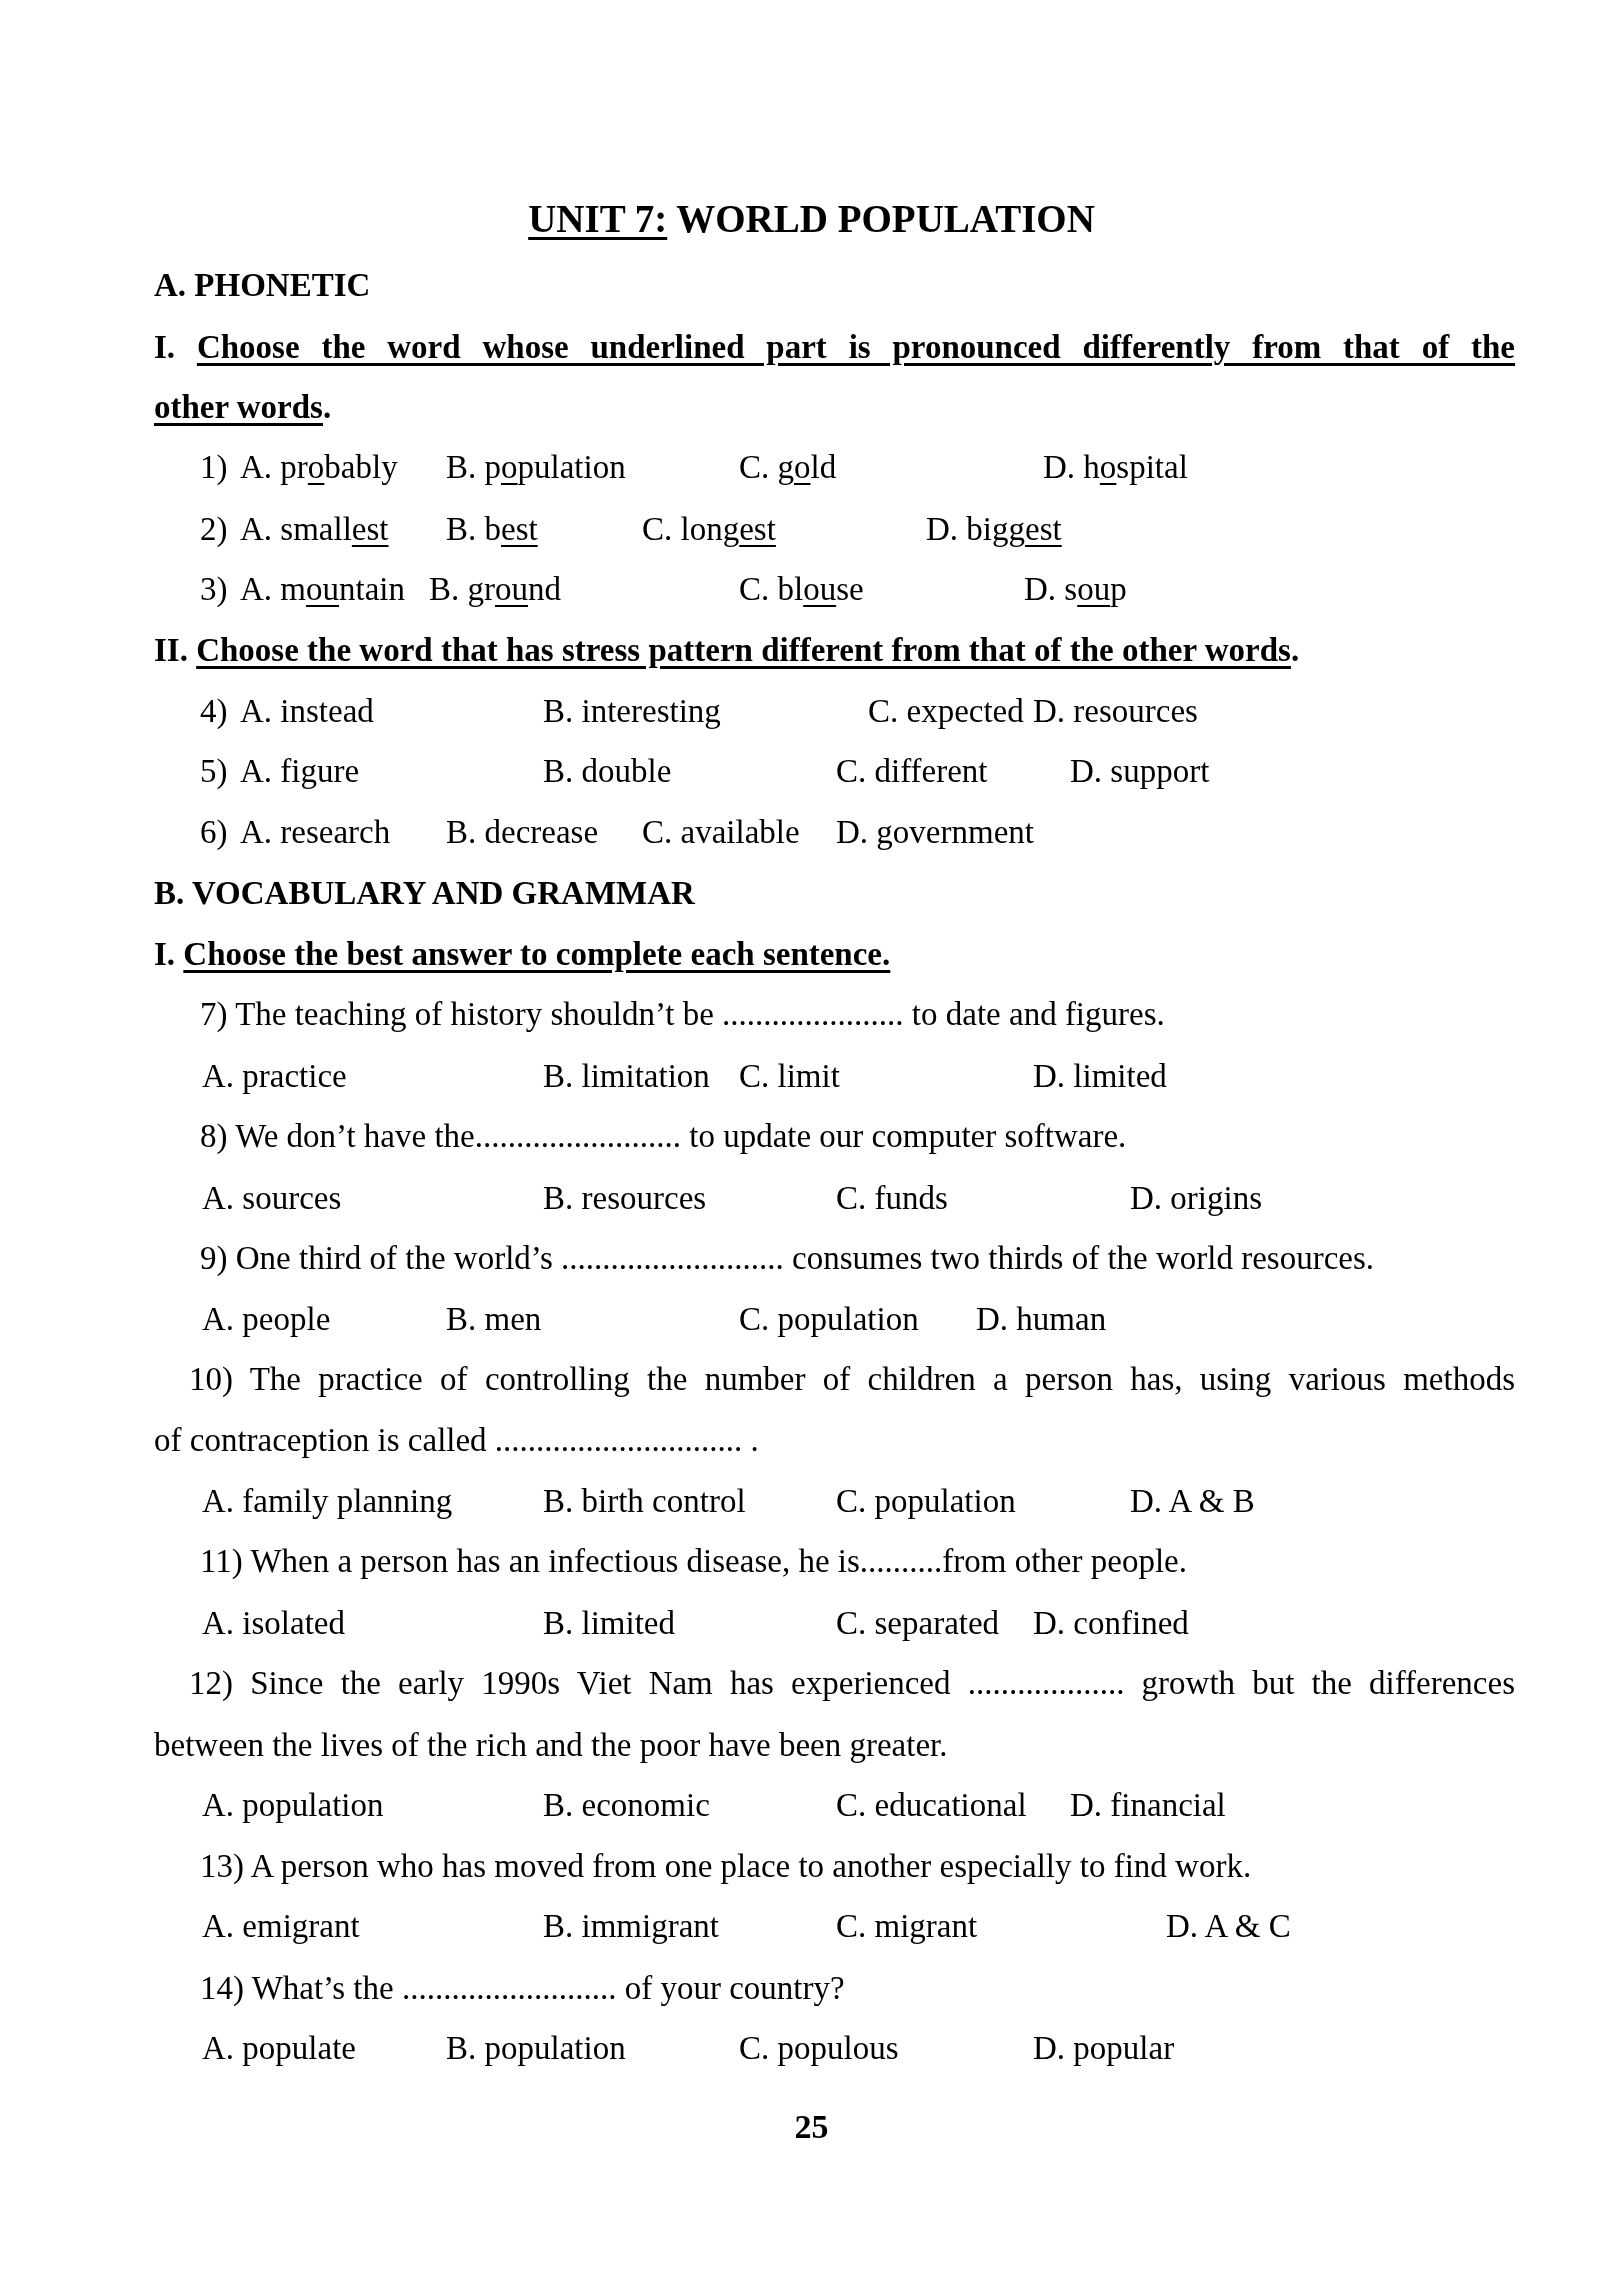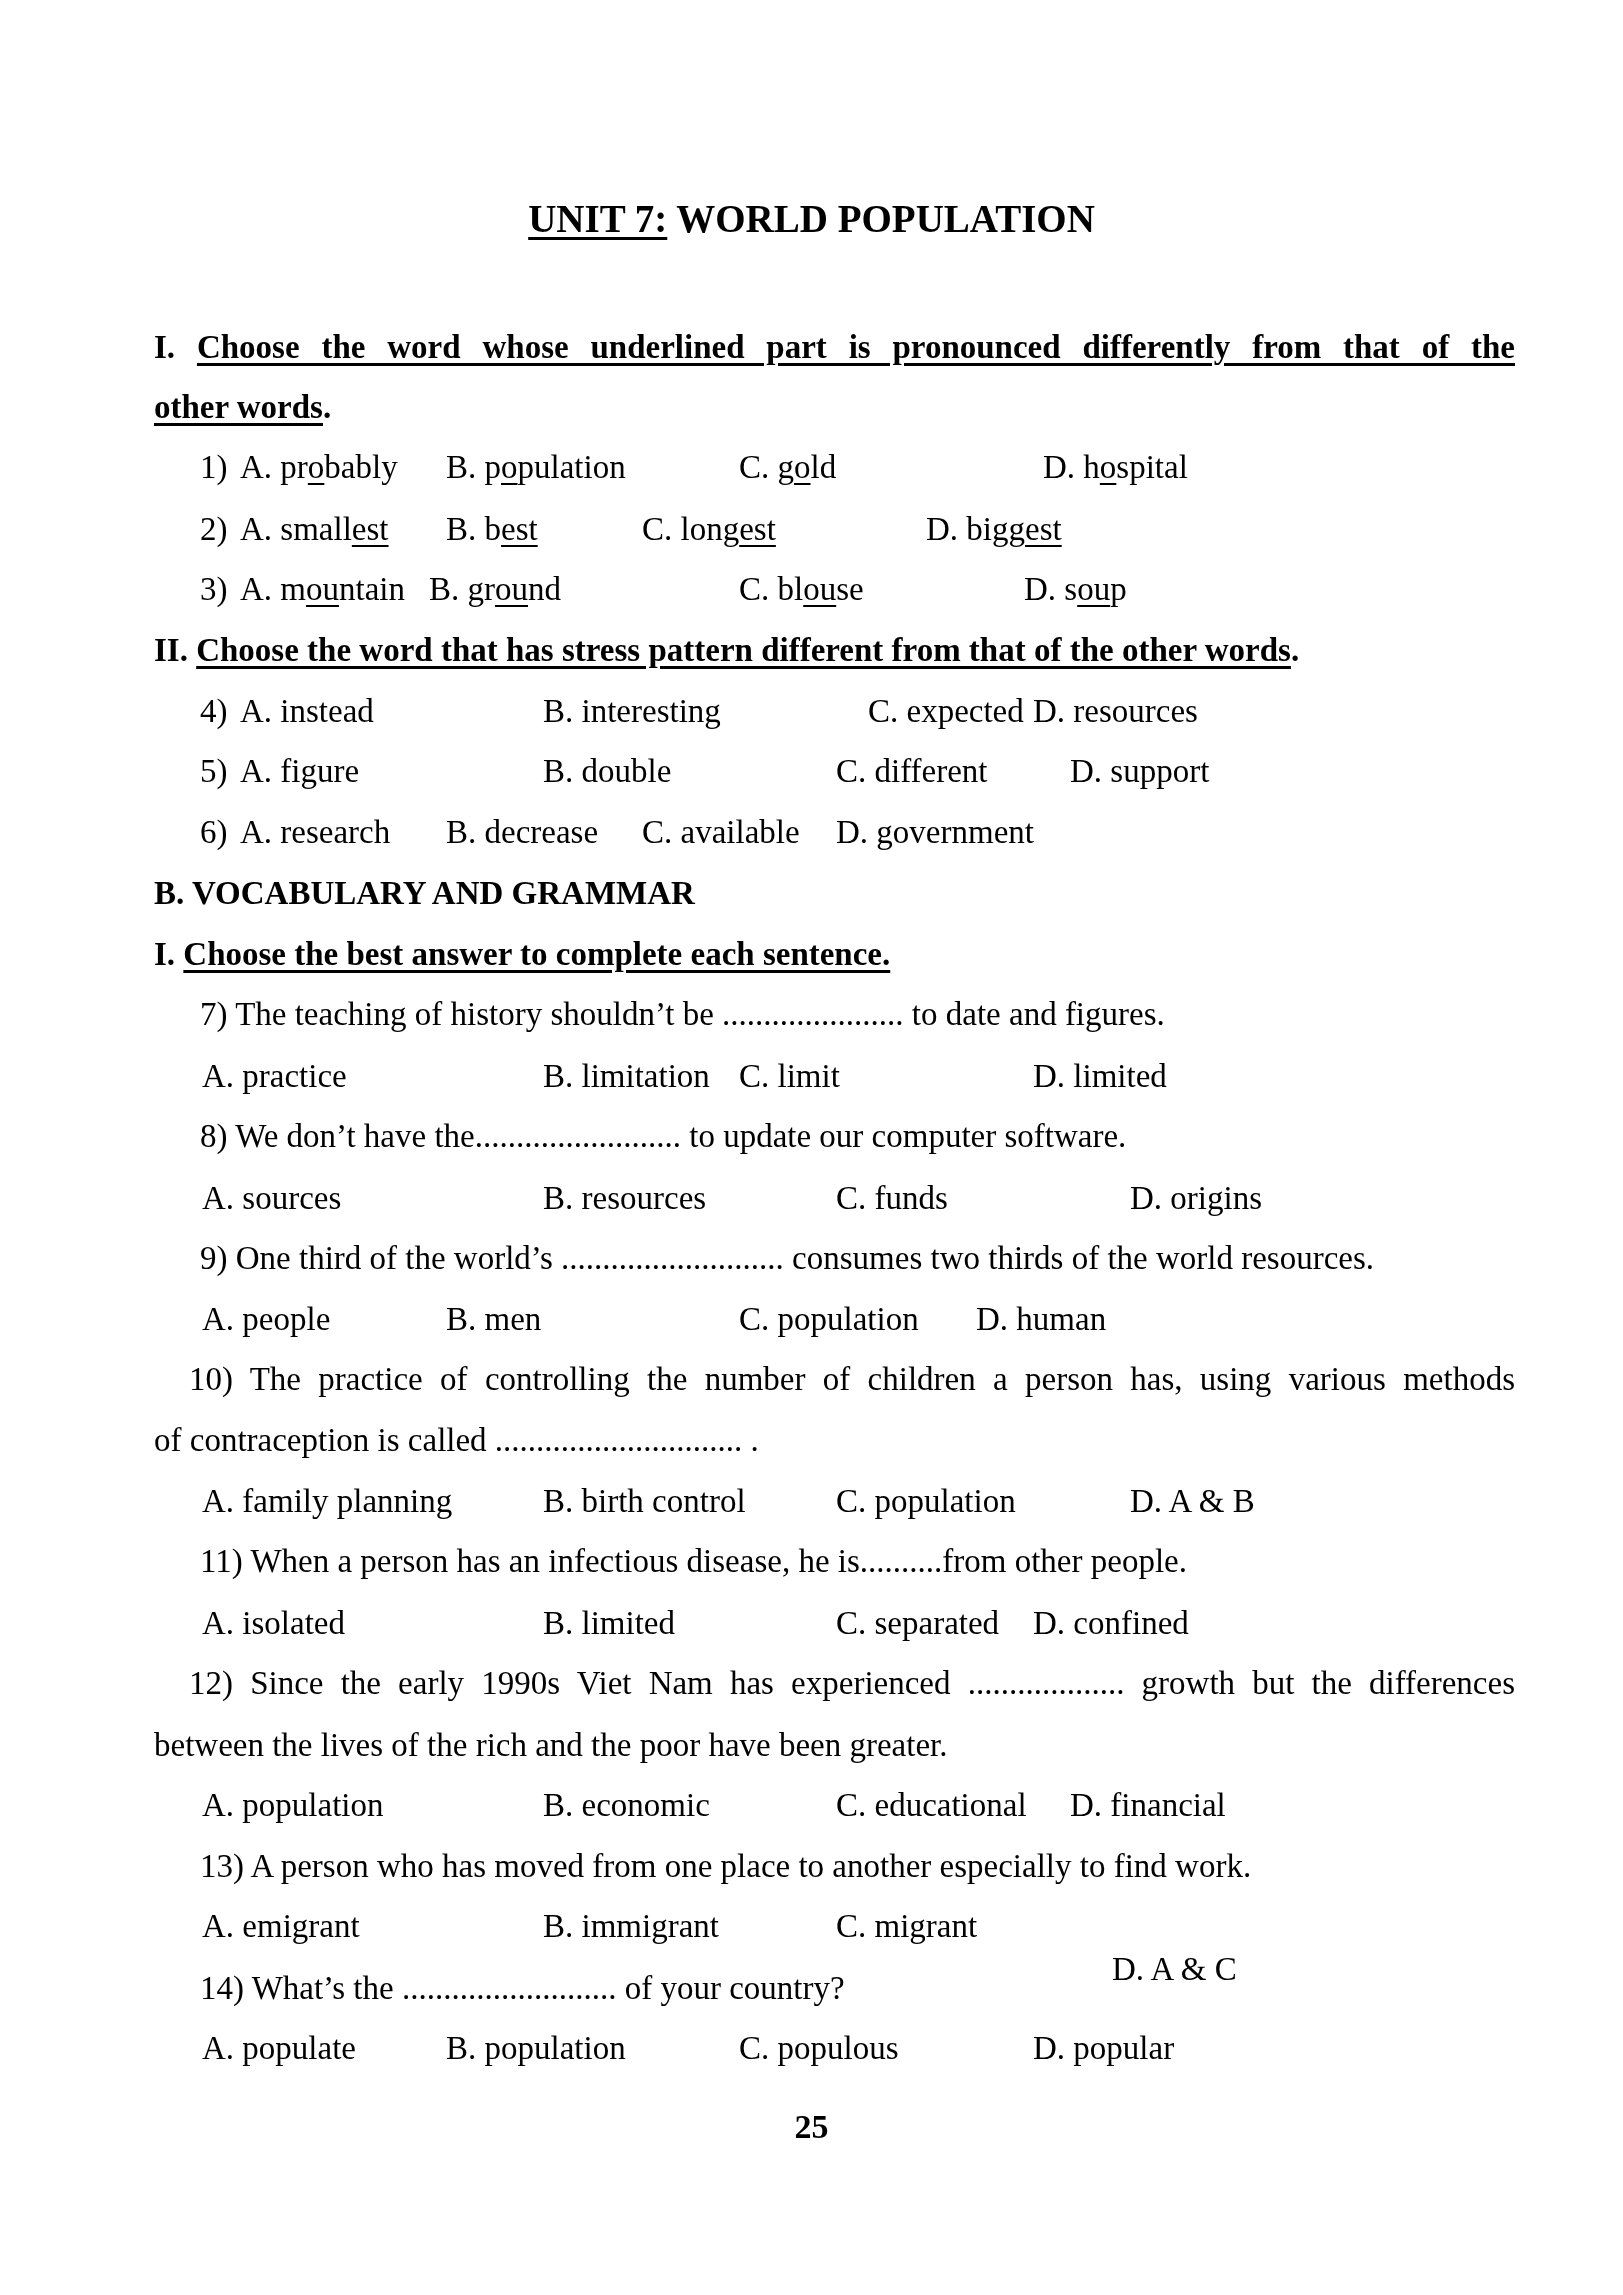--- a/index.html
+++ b/index.html
@@ -32,20 +32,21 @@
   </style>
 </head>
 <body>
 
 <div class="page">
 
   <div class="title">
     <span class="u">UNIT 7:</span><span> WORLD POPULATION</span>
   </div>
 
+  <div class="line bold" style="top:264px;">A. PHONETIC</div>
 
   <div class="line bold justify" style="top:326px;">
     <span>I. </span><span class="ul">Choose the word whose underlined part is pronounced differently from that of the</span>
   </div>
   <div class="line bold" style="top:386px;">
     <span class="ul">other words</span><span>.</span>
   </div>
 
   <div class="line" style="top:446px;">
     <span class="num">1)</span>
@@ -160,21 +161,21 @@
     <span class="opt" style="left:916px;">D. financial</span>
   </div>
 
   <div class="line" style="top:1845px;">
       <span class="qtext">13) A person who has moved from one place to another especially to find work.</span>
     </div>
   <div class="line" style="top:1905px;">
     <span class="opt" style="left:48px;text-align:center;">A. emigrant</span>
     <span class="opt" style="left:389px;">B. immigrant</span>
     <span class="opt" style="left:682px;">C. migrant</span>
-    <span class="opt" style="left:958px;margin-top:43px;">D. A &amp; C</span>
+    <span class="opt" style="left:1012px;">D. A &amp; C</span>
   </div>
 
   <div class="line" style="top:1967px;">
       <span class="qtext">14) What’s the .......................... of your country?</span>
     </div>
   <div class="line" style="top:2027px;">
     <span class="opt" style="left:48px;">A. populate</span>
     <span class="opt" style="left:292px;">B. population</span>
     <span class="opt" style="left:585px;">C. populous</span>
     <span class="opt" style="left:879px;">D. popular</span>

